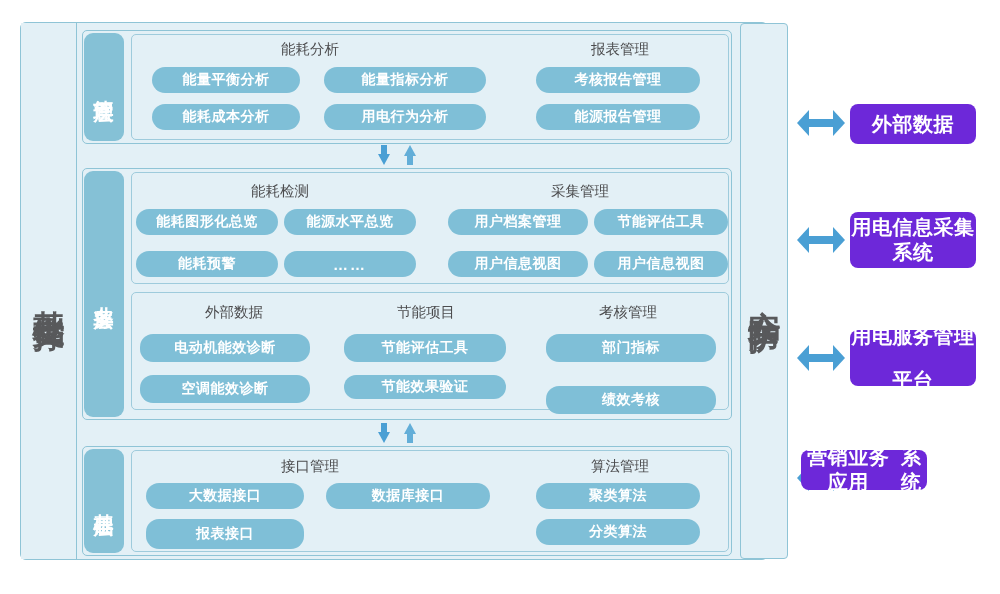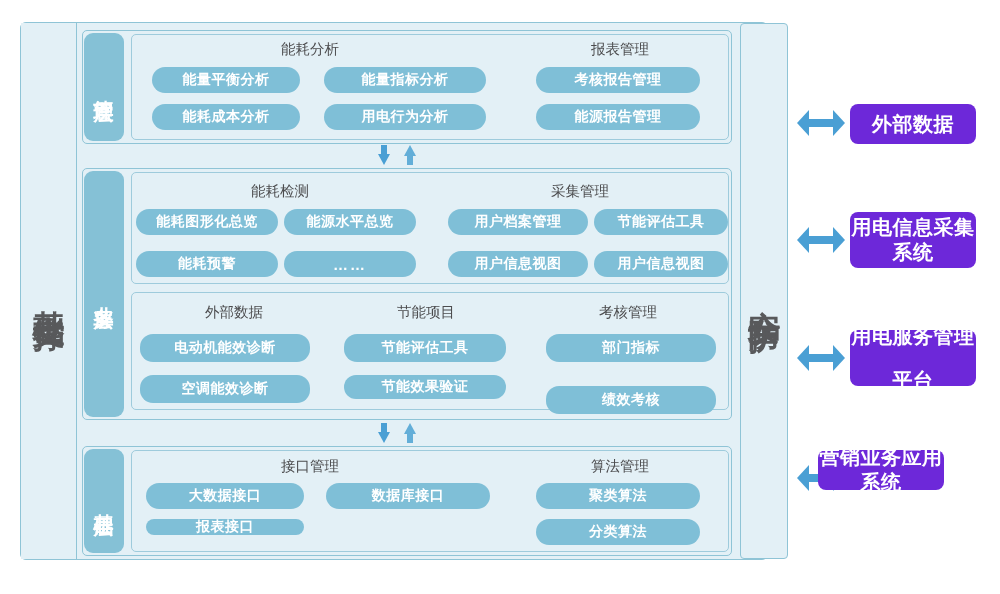--- a/index.html
+++ b/index.html
@@ -203,21 +203,21 @@
   <div class="layer-tab" style="left:84px;top:449px;width:40px;height:104px;">
     <span class="tab-text">基础层</span>
   </div>
   <div class="panel" style="left:131px;top:450px;width:598px;height:102px;"></div>
 
   <div class="grp-title" style="left:200px;top:457px;width:220px;">接口管理</div>
   <div class="grp-title" style="left:520px;top:457px;width:200px;">算法管理</div>
 
   <div class="pill" style="left:146px;top:483px;width:158px;height:26px;">大数据接口</div>
   <div class="pill" style="left:326px;top:483px;width:164px;height:26px;">数据库接口</div>
-  <div class="pill" style="left:146px;top:519px;width:158px;height:16px;">报表接口</div>
+  <div class="pill" style="left:146px;top:519px;width:158px;height:30px;">报表接口</div>
 
   <div class="pill" style="left:536px;top:483px;width:164px;height:26px;">聚类算法</div>
   <div class="pill" style="left:536px;top:519px;width:164px;height:26px;">分类算法</div>
 
   <div class="dbl-arrow" style="left:797px;top:110px;">
     <span class="hl"></span>
       <span class="shaft"></span>
       <span class="hr"></span>
   </div>
   <div class="ext-box" style="left:850px;top:104px;width:126px;height:40px;">
@@ -242,18 +242,18 @@
   <div class="ext-box" style="left:850px;top:330px;width:126px;height:56px;flex-direction:column;gap:19px;">
     <span>用电服务管理</span>
     <span>平台</span>
   </div>
 
   <div class="dbl-arrow" style="left:797px;top:465px;">
     <span class="hl"></span>
       <span class="shaft"></span>
       <span class="hr"></span>
   </div>
-  <div class="ext-box" style="left:818px;top:450px;width:126px;height:40px;flex-direction:column;">
+  <div class="ext-box" style="left:801px;top:450px;width:126px;height:40px;flex-direction:row;">
     <span>营销业务应用</span>
     <span>系统</span>
   </div>
 
 </div>
 
 </body></html>

